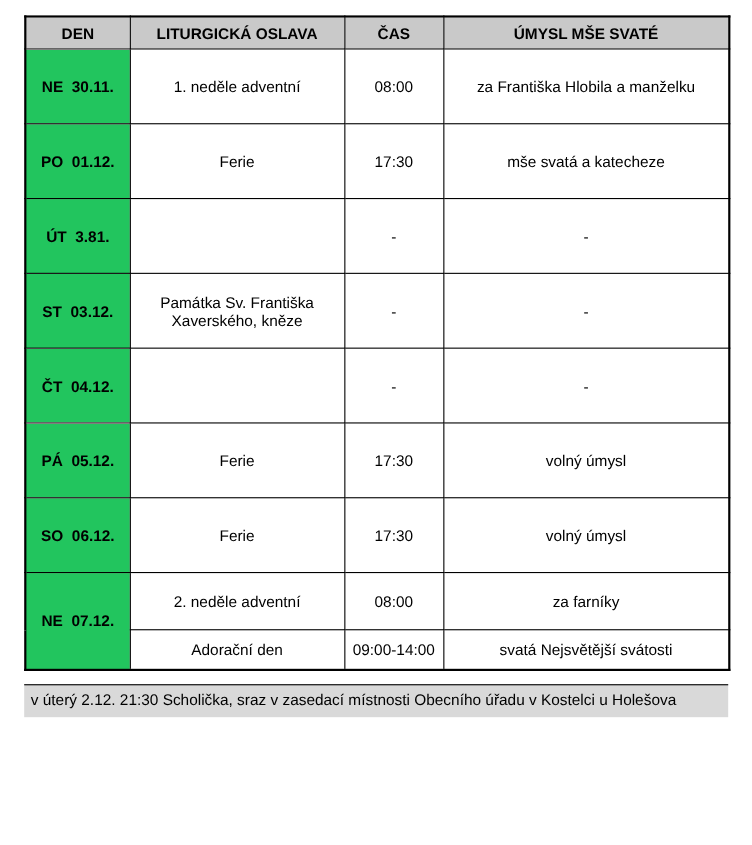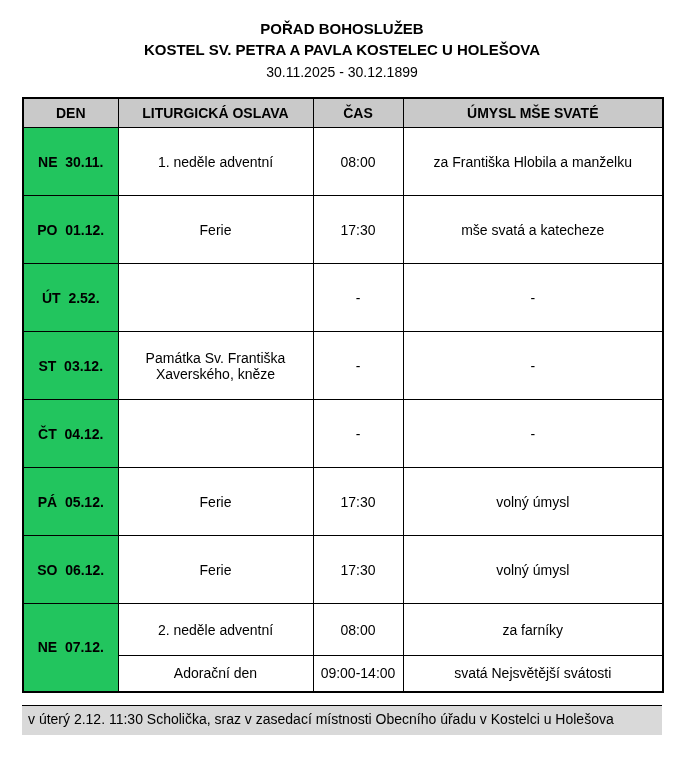--- a/index.html
+++ b/index.html
@@ -66,25 +66,20 @@
     font-size: 14px;
     line-height: 21px;
     padding: 3px 6px 5px 6px;
   }
 </style>
 </head>
 <body>
 
 <div class="page">
 
-  <div class="titles">
-    <div class="title-line">POŘAD BOHOSLUŽEB</div>
-    <div class="title-line">KOSTEL SV. PETRA A PAVLA KOSTELEC U HOLEŠOVA</div>
-    <div class="date-range">30.11.2025 - 30.12.1899</div>
-  </div>
 
   <table class="schedule">
     <colgroup>
       <col style="width:95px">
       <col style="width:195px">
       <col style="width:90px">
       <col style="width:260px">
     </colgroup>
     <thead>
       <tr>
@@ -101,21 +96,21 @@
           <td>08:00</td>
           <td>za Františka Hlobila a manželku</td>
         </tr>
         <tr class="row-single">
           <td class="day" rowspan="1">PO  01.12.</td>
           <td>Ferie</td>
           <td>17:30</td>
           <td>mše svatá a katecheze</td>
         </tr>
         <tr class="row-single">
-          <td class="day" rowspan="1">ÚT  2.52.</td>
+          <td class="day" rowspan="1">ÚT  3.81.</td>
           <td></td>
           <td>-</td>
           <td>-</td>
         </tr>
         <tr class="row-single">
           <td class="day" rowspan="1">ST  03.12.</td>
           <td>Památka Sv. Františka Xaverského, kněze</td>
           <td>-</td>
           <td>-</td>
         </tr>
@@ -145,16 +140,16 @@
         </tr>
         <tr class="row-sub">
           <td class="no-top">Adorační den</td>
           <td>09:00-14:00</td>
           <td class="no-top">svatá Nejsvětější svátosti</td>
         </tr>
       </tbody>
   </table>
 
   <div class="footer-note">
-    <span>v úterý 2.12. 11:30 Scholička, sraz v zasedací místnosti Obecního úřadu v Kostelci u Holešova</span>
+    <span>v úterý 2.12. 21:30 Scholička, sraz v zasedací místnosti Obecního úřadu v Kostelci u Holešova</span>
   </div>
 
 </div>
 
 </body></html>

